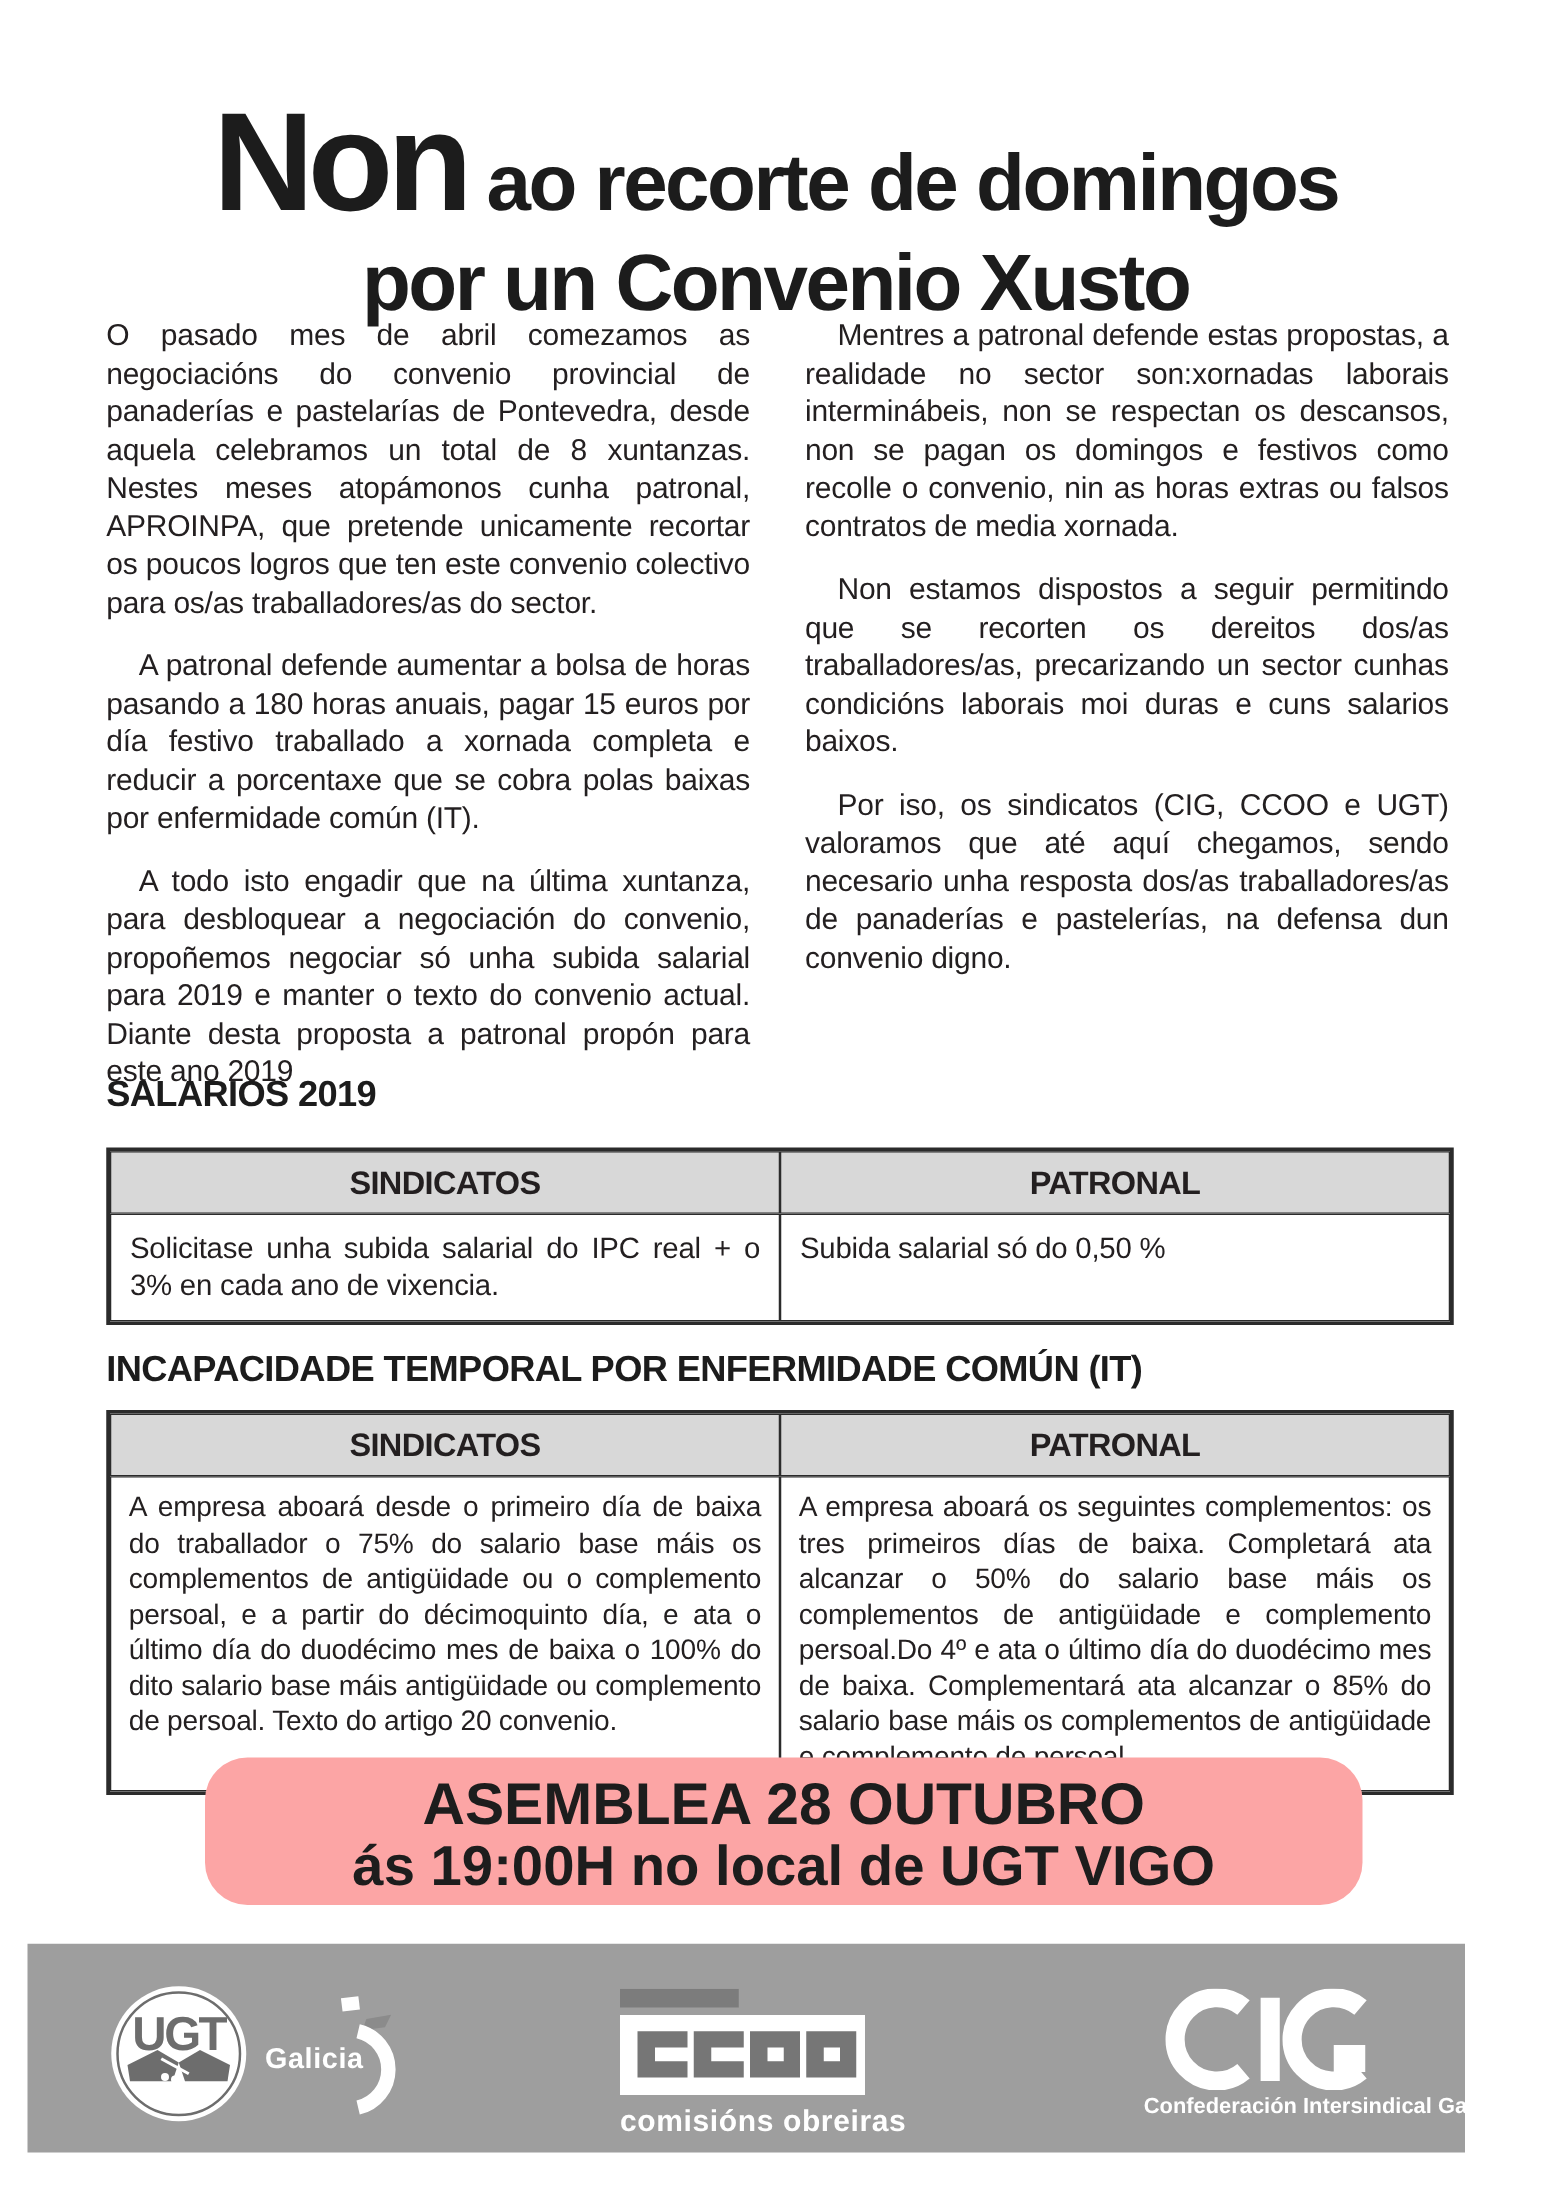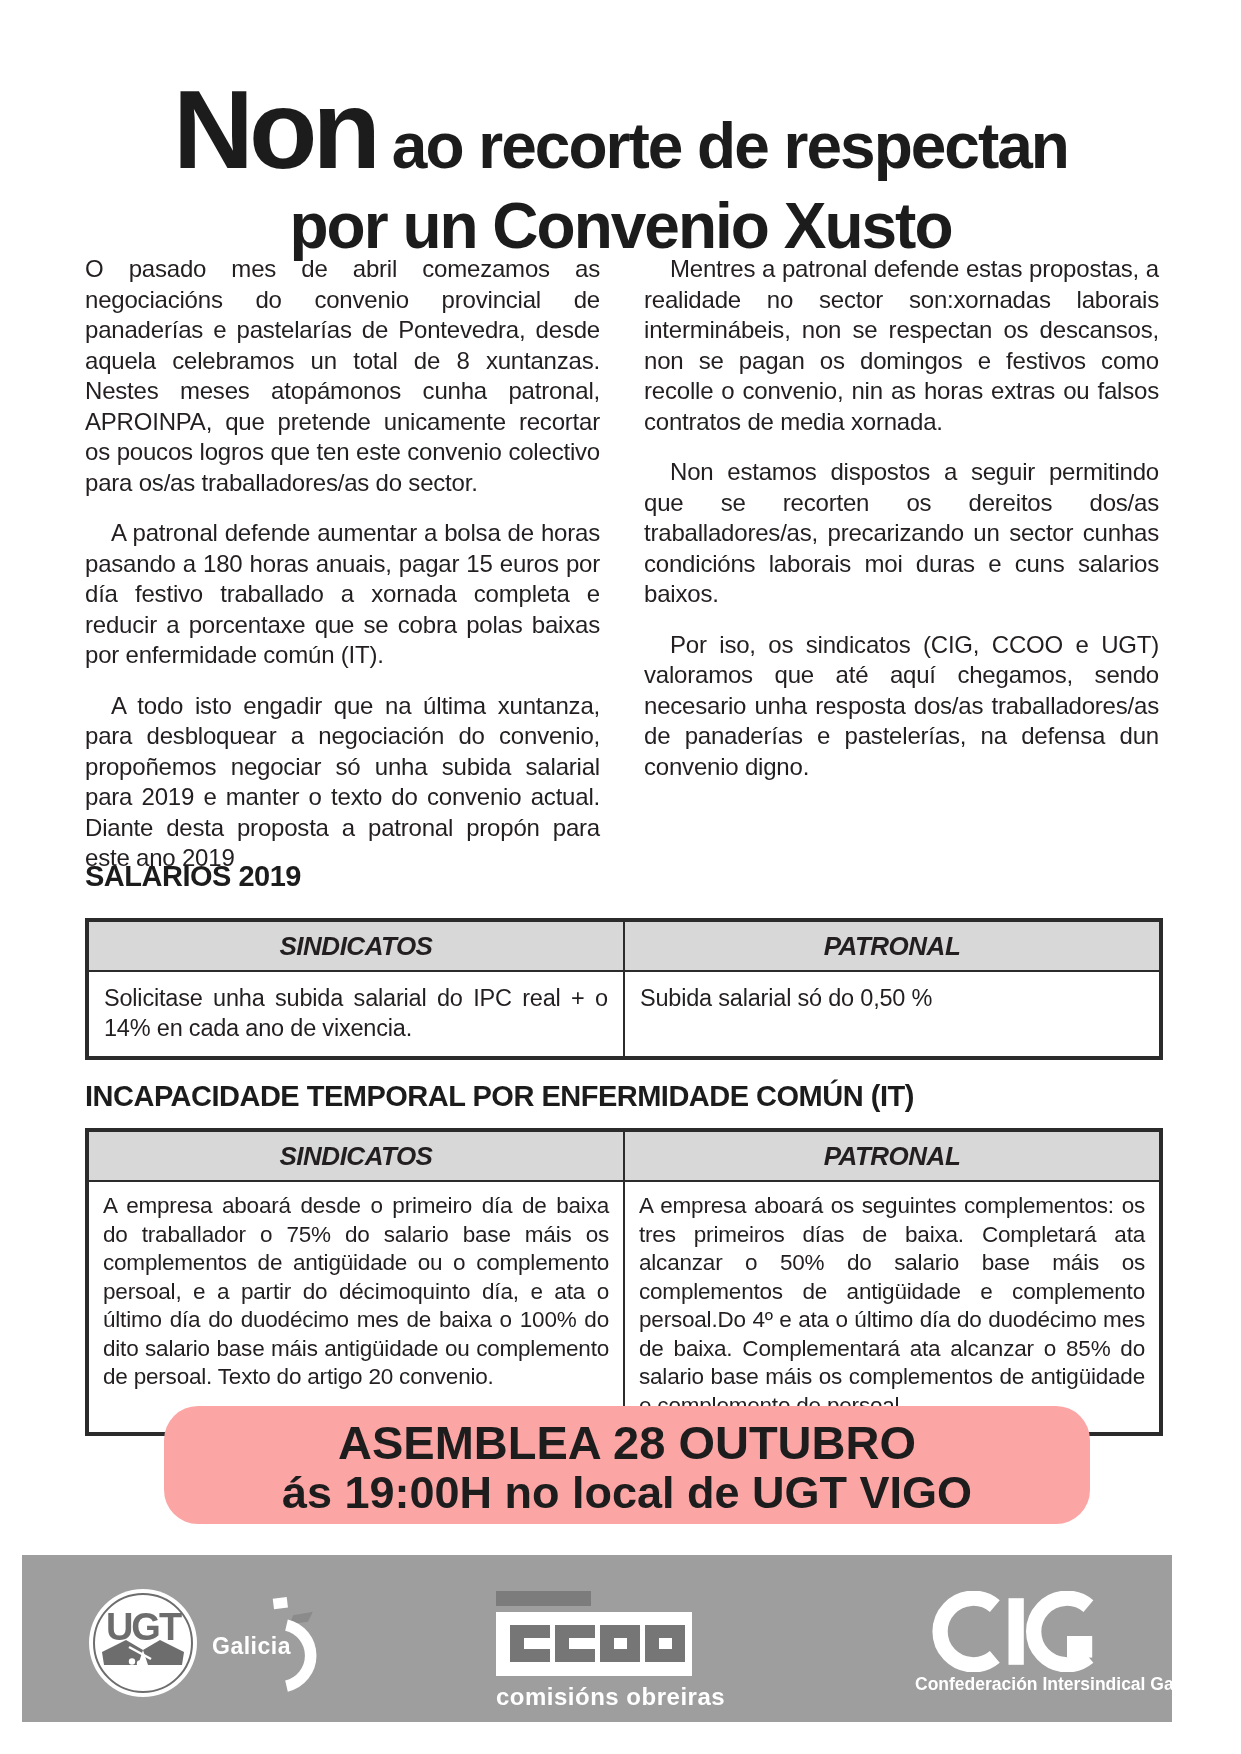--- a/index.html
+++ b/index.html
@@ -29,21 +29,21 @@
   .h-salarios  { top:860px; }
   .h-it        { top:1080px; }
 
   
   .ctable { position:absolute; left:85px; width:1078px; box-sizing:border-box;
             display:grid; grid-template-columns:1fr 1fr;
             border:3px solid #2b2b2b; background:#ffffff; }
   .t-salarios { top:918px; }
   .t-it       { top:1128px; }
   .cth { background:#d8d8d8; border:1px solid #2b2b2b; text-align:center;
-         font-weight:bold; font-size:26px; letter-spacing:-0.5px; padding:9px 4px 8px;font-style:italic; }
+         font-weight:bold; font-size:26px; letter-spacing:-0.5px; padding:9px 4px 8px; }
   .ctd { border:1px solid #2b2b2b; padding:11px 15px 13px; font-size:23.5px;
          line-height:30px; letter-spacing:-0.2px; text-align:justify; background:#fff; }
   .t-it .ctd { font-size:22.5px; line-height:28.5px; padding:10px 14px 12px; }
 
   
   .banner { position:absolute; top:1406px; left:164px; width:926px; height:118px;
             box-sizing:border-box; background:#fca5a5; border-radius:34px;
             text-align:center; font-weight:bold; color:#1d1d1d; padding-top:11px; }
   .banner-line1 { font-size:47px; line-height:51px; letter-spacing:0px; }
   .banner-line2 { font-size:45px; line-height:49px; letter-spacing:0px; }
@@ -63,21 +63,21 @@
   .cig-sub    { color:#ffffff; font-weight:bold; font-size:17.5px; letter-spacing:0px;
                 margin-top:2px; white-space:nowrap; }
 </style>
 </head>
 <body>
 
 <div class="page">
 
   <header class="title">
     <div class="title-line1">
-      <span class="title-non">Non</span><span class="title-rest">ao recorte de respectan</span>
+      <span class="title-non">Non</span><span class="title-rest">ao recorte de domingos</span>
     </div>
     <div class="title-line2">por un Convenio Xusto</div>
   </header>
 
   <div class="columns">
     <div class="col">
       <p class="para">O pasado mes de abril comezamos as negociacións do convenio provincial de panaderías e pastelarías de Pontevedra, desde aquela celebramos un total de 8 xuntanzas. Nestes meses atopámonos cunha patronal, APROINPA, que pretende unicamente recortar os poucos logros que ten este convenio colectivo para os/as traballadores/as do sector.</p>
       <p class="para gap-before indented">A patronal defende aumentar a bolsa de horas pasando a 180 horas anuais, pagar 15 euros por día festivo traballado a xornada completa e reducir a porcentaxe que se cobra polas baixas por enfermidade común (IT).</p>
       <p class="para gap-before indented">A todo isto engadir que na última xuntanza, para desbloquear a negociación do convenio, propoñemos negociar só unha subida salarial para 2019 e manter o texto do convenio actual. Diante desta proposta a patronal propón para este ano 2019</p>
     </div>
@@ -85,21 +85,21 @@
       <p class="para indented">Mentres a patronal defende estas propostas, a realidade no sector son:xornadas laborais interminábeis, non se respectan os descansos, non se pagan os domingos e festivos como recolle o convenio, nin as horas extras ou falsos contratos de media xornada.</p>
       <p class="para gap-before indented">Non estamos dispostos a seguir permitindo que se recorten os dereitos dos/as traballadores/as, precarizando un sector cunhas condicións laborais moi duras e cuns salarios baixos.</p>
       <p class="para gap-before indented">Por iso, os sindicatos (CIG, CCOO e UGT) valoramos que até aquí chegamos, sendo necesario unha resposta dos/as traballadores/as de panaderías e pastelerías, na defensa dun convenio digno.</p>
     </div>
   </div>
 
   <h2 class="sec-heading h-salarios">SALARIOS 2019</h2>
   <div class="ctable t-salarios">
     <div class="cth">SINDICATOS</div>
     <div class="cth">PATRONAL</div>
-    <div class="ctd">Solicitase unha subida salarial do IPC real + o 14% en cada ano de vixencia.</div>
+    <div class="ctd">Solicitase unha subida salarial do IPC real + o 3% en cada ano de vixencia.</div>
     <div class="ctd">Subida salarial só do 0,50 %</div>
   </div>
 
   <h2 class="sec-heading h-it">INCAPACIDADE TEMPORAL POR ENFERMIDADE COMÚN (IT)</h2>
   <div class="ctable t-it">
     <div class="cth">SINDICATOS</div>
     <div class="cth">PATRONAL</div>
     <div class="ctd">A empresa aboará desde o primeiro día de baixa do traballador o 75% do salario base máis os complementos de antigüidade ou o complemento persoal, e a partir do décimoquinto día, e ata o último día do duodécimo mes de baixa o 100% do dito salario base máis antigüidade ou complemento de persoal. Texto do artigo 20 convenio.</div>
     <div class="ctd">A empresa aboará os seguintes complementos: os tres primeiros días de baixa. Completará ata alcanzar o 50% do salario base máis os complementos de antigüidade e complemento persoal.Do 4º e ata o último día do duodécimo mes de baixa. Complementará ata alcanzar o 85% do salario base máis os complementos de antigüidade e complemento de persoal.</div>
   </div>

